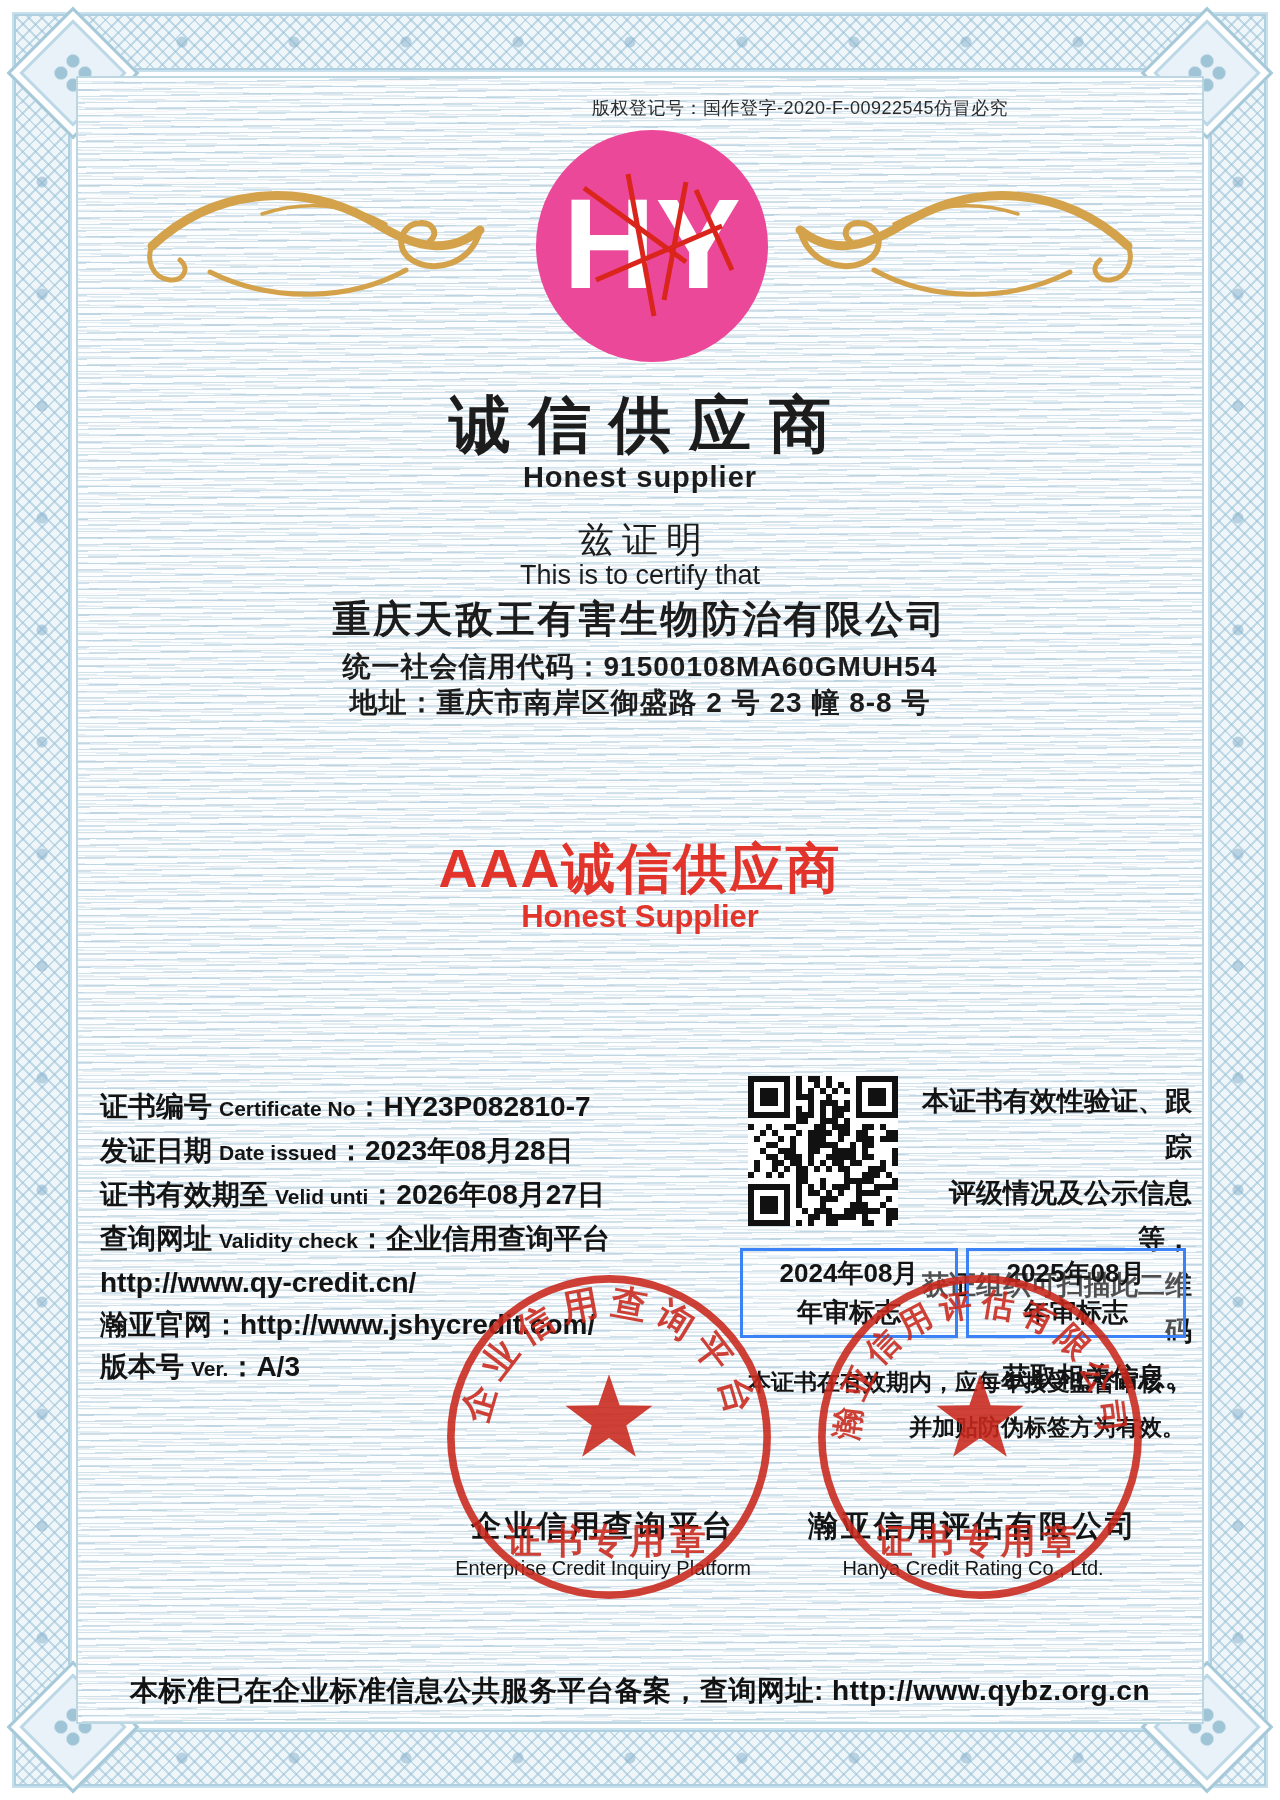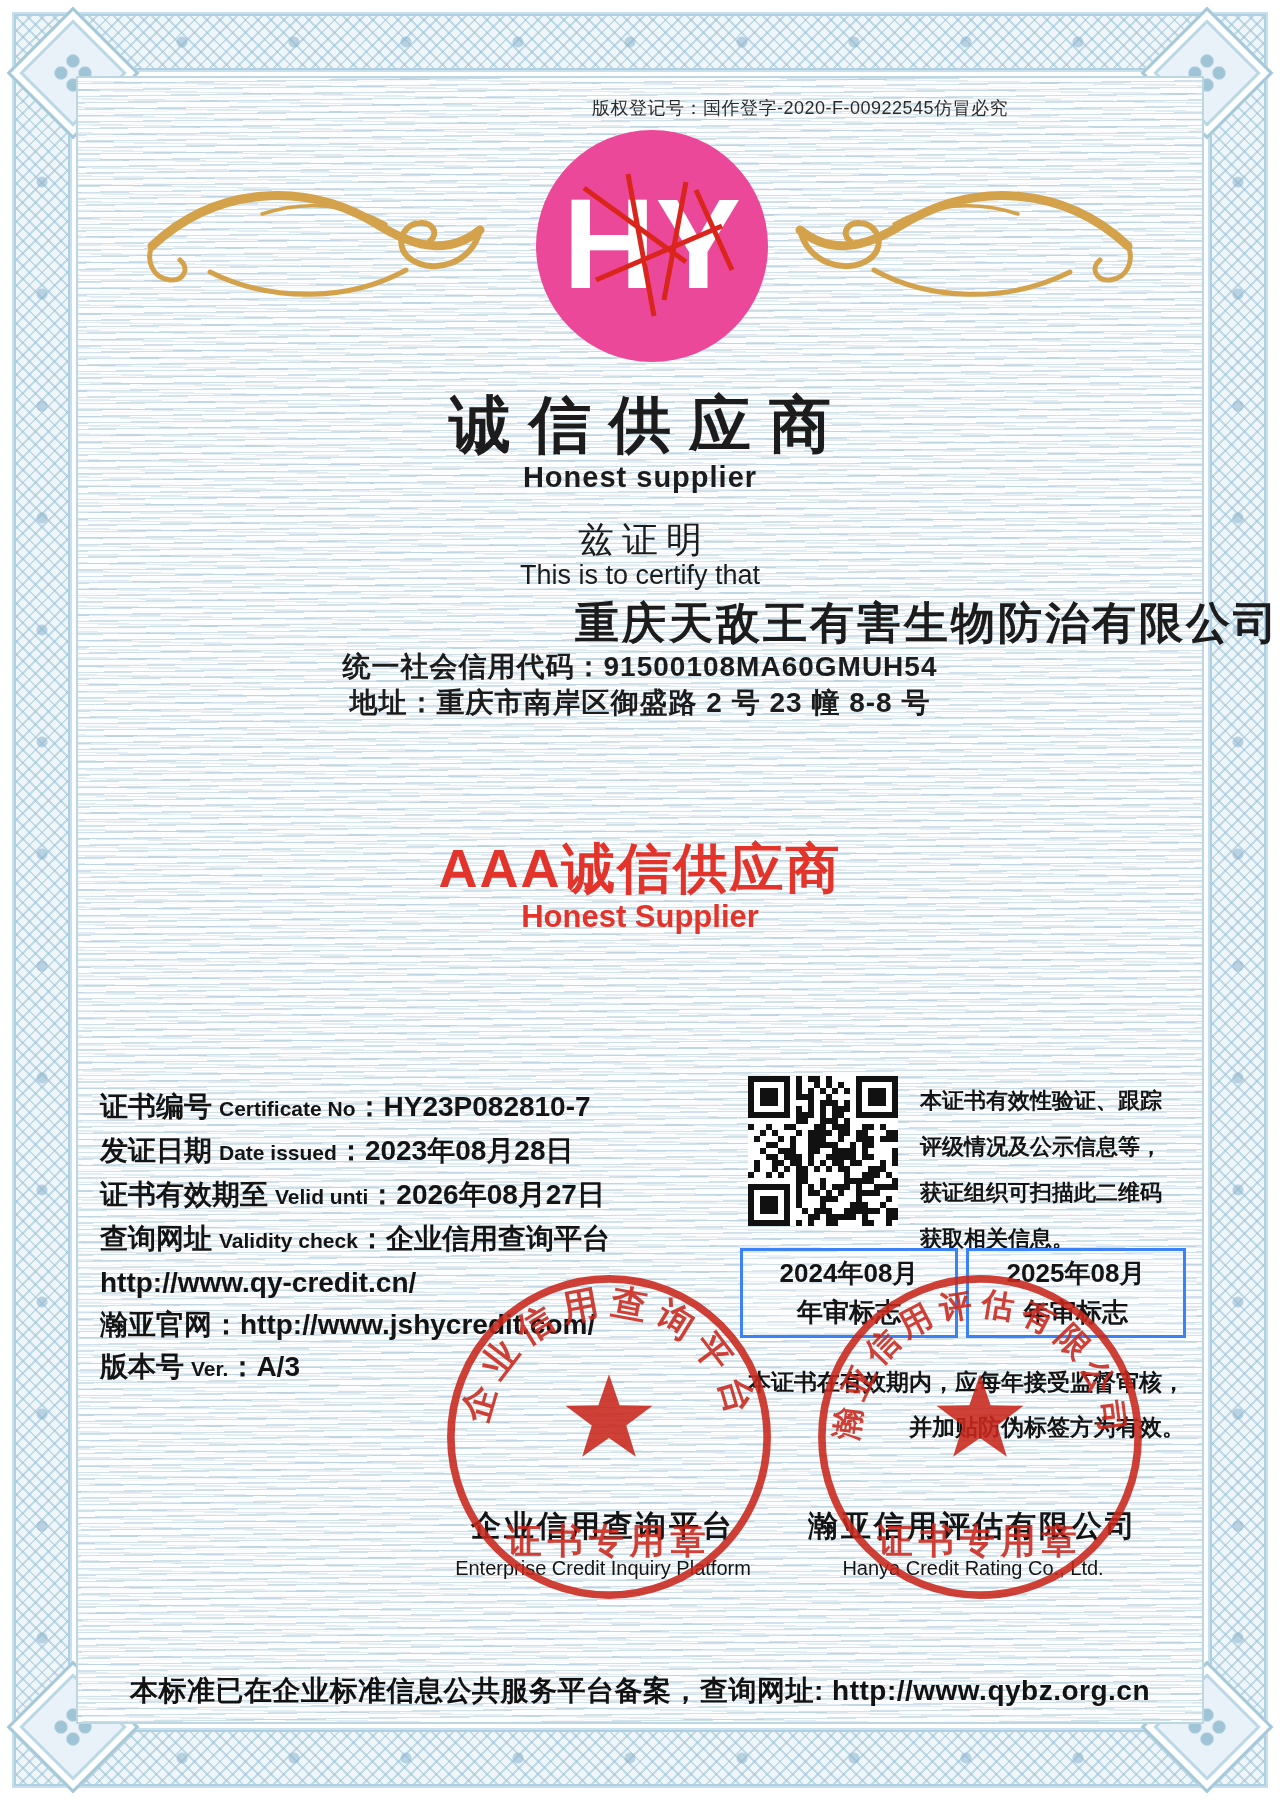--- a/index.html
+++ b/index.html
@@ -44,36 +44,36 @@
     display:flex;align-items:center;justify-content:flex-end;}
   .logo svg{display:block;}
   .flourish{top:172px;width:340px;height:140px;}
   .flourish.left{left:146px;}
   .flourish.right{left:794px;transform:scaleX(-1);}
 
   .title-cn{top:383px;font-size:62px;font-weight:600;letter-spacing:18px;text-indent:18px;}
   .title-en{top:461px;font-size:29px;font-weight:600;letter-spacing:1px;}
   .certify-cn{top:516px;font-size:36px;font-weight:500;letter-spacing:8px;text-indent:8px;}
   .certify-en{top:560px;font-size:27px;font-weight:500;}
-  .company{top:594px;font-size:44px;font-weight:800;letter-spacing:3px;text-align:right;}
+  .company{top:594px;font-size:38px;font-weight:800;letter-spacing:3px;}
   .credit-code{top:648px;font-size:28px;font-weight:700;letter-spacing:1px;}
   .address{top:684px;font-size:28px;font-weight:700;letter-spacing:1px;}
 
   .award-title{top:833px;font-size:54px;font-weight:800;letter-spacing:2px;color:#e2342a;}
   .award-sub{top:899px;font-size:31px;font-weight:600;color:#e2342a;}
 
   
   .details{top:1086px;left:100px;width:580px;}
   .detail-line{font-size:28px;line-height:42px;color:#141414;font-weight:600;white-space:nowrap;}
   .den{font-size:21px;font-weight:600;margin-left:7px;}
   .dval{font-weight:600;}
 
   
   .qr{top:1076px;left:748px;width:150px;height:150px;}
-  .qr-note{top:1078px;left:920px;width:272px;font-size:22px;line-height:46px;font-weight:600;color:#141414;}
+  .qr-note{top:1078px;left:920px;width:272px;font-size:27px;line-height:46px;font-weight:600;color:#141414;text-align:right;}
   .badge{top:1248px;height:84px;border:3px solid #3b82f6;background:rgba(255,255,255,.25);
     display:flex;flex-direction:column;align-items:center;justify-content:center;gap:4px;
     font-size:26px;font-weight:600;color:#141414;}
   .badge1{left:740px;width:212px;} .badge2{left:966px;width:214px;}
   .notes{top:1360px;right:95px;text-align:right;font-size:23px;line-height:45px;font-weight:600;color:#141414;}
 
   
   .issuer{top:1506px;width:430px;text-align:center;}
   .issuer1{left:388px;} .issuer2{left:758px;}
   .issuer-cn{font-size:30px;font-weight:700;letter-spacing:3px;color:#141414;}

